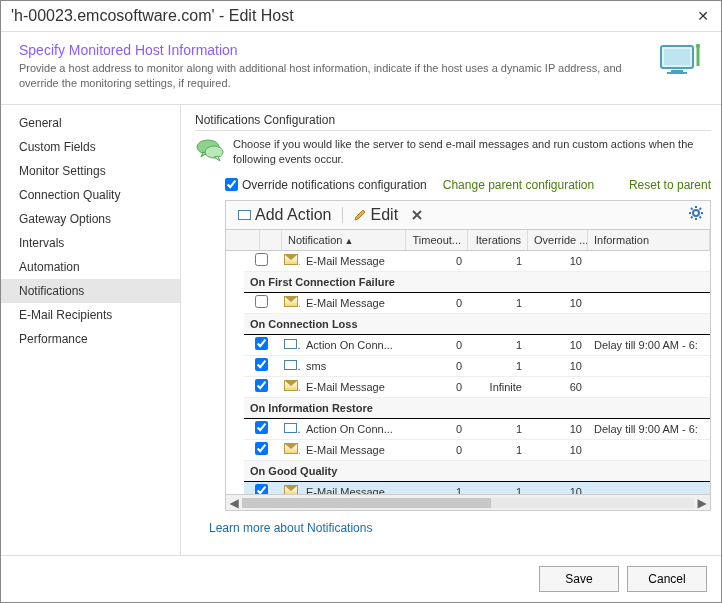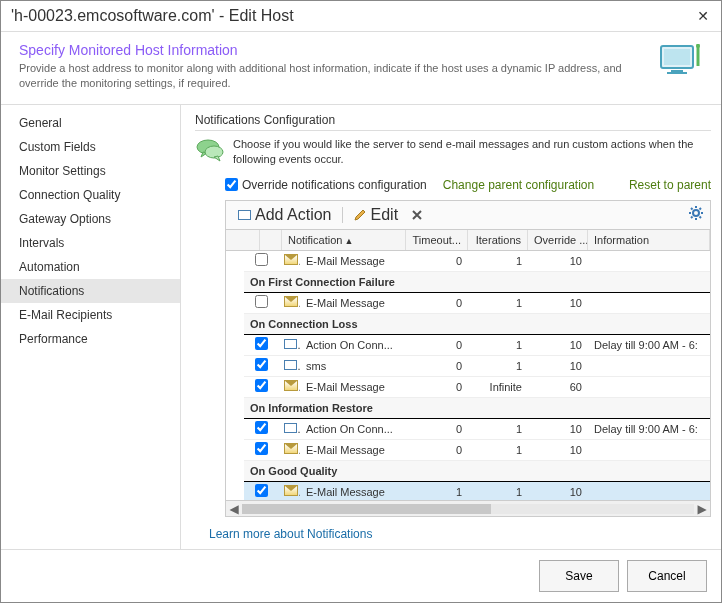--- a/index.html
+++ b/index.html
@@ -46,24 +46,24 @@
 .grid-row .cell { padding: 0 6px; overflow: hidden; white-space: nowrap; text-overflow: ellipsis; }
 .grid-row.selected { background: #d6eaf8; }
 .group-row { display: flex; align-items: center; height: 21px; background: #f7f7f7; font-weight: bold; padding-left: 6px; border-bottom: 1px solid #000000; }
 .mail-icon { display: inline-block; width: 14px; height: 11px; background: linear-gradient(#fff,#f2d77a); border: 1px solid #b89a3c; position: relative; }
 .mail-icon::before { content: ""; position: absolute; left: 0; top: 0; border-left: 6px solid transparent; border-right: 6px solid transparent; border-top: 5px solid #b89a3c; }
 .action-icon { display: inline-block; width: 13px; height: 10px; background: #fff; border: 1px solid #4a7fb0; }
 .scrollbar-h { height: 16px; background: #f0f0f0; border-top: 1px solid #ccc; display: flex; align-items: center; }
 .sb-btn { width: 16px; height: 14px; display: flex; align-items: center; justify-content: center; color: #666; cursor: pointer; }
 .sb-track { flex: 1; height: 10px; background: #e8e8e8; position: relative; }
 .sb-thumb { position: absolute; left: 0; top: 0; height: 100%; width: 55%; background: #c8c8c8; }
-.learn-more { margin: 10px 0 0 14px; }
+.learn-more { margin: 10px 0 12px 14px; }
 .learn-more a { color: #1a6da8; font-size: 12px; text-decoration: none; }
 .footer { border-top: 1px solid #ddd; padding: 10px 14px; display: flex; justify-content: flex-end; gap: 8px; }
-.footer button { width: 80px; height: 32px; border: 1px solid #aaa; background: #f6f6f6; cursor: pointer; font-size: 12px; }
+.footer button { width: 80px; height: 26px; border: 1px solid #aaa; background: #f6f6f6; cursor: pointer; font-size: 12px; }
 .sort-arrow { font-size: 9px; margin-left: 2px; }
 input[type=checkbox] { width: 13px; height: 13px; }
 </style>
 </head>
 <body>
 
 <div class="dialog">
   <div class="titlebar">
     <span class="title">'h-00023.emcosoftware.com' - Edit Host</span>
     <span class="close-x">✕</span>

